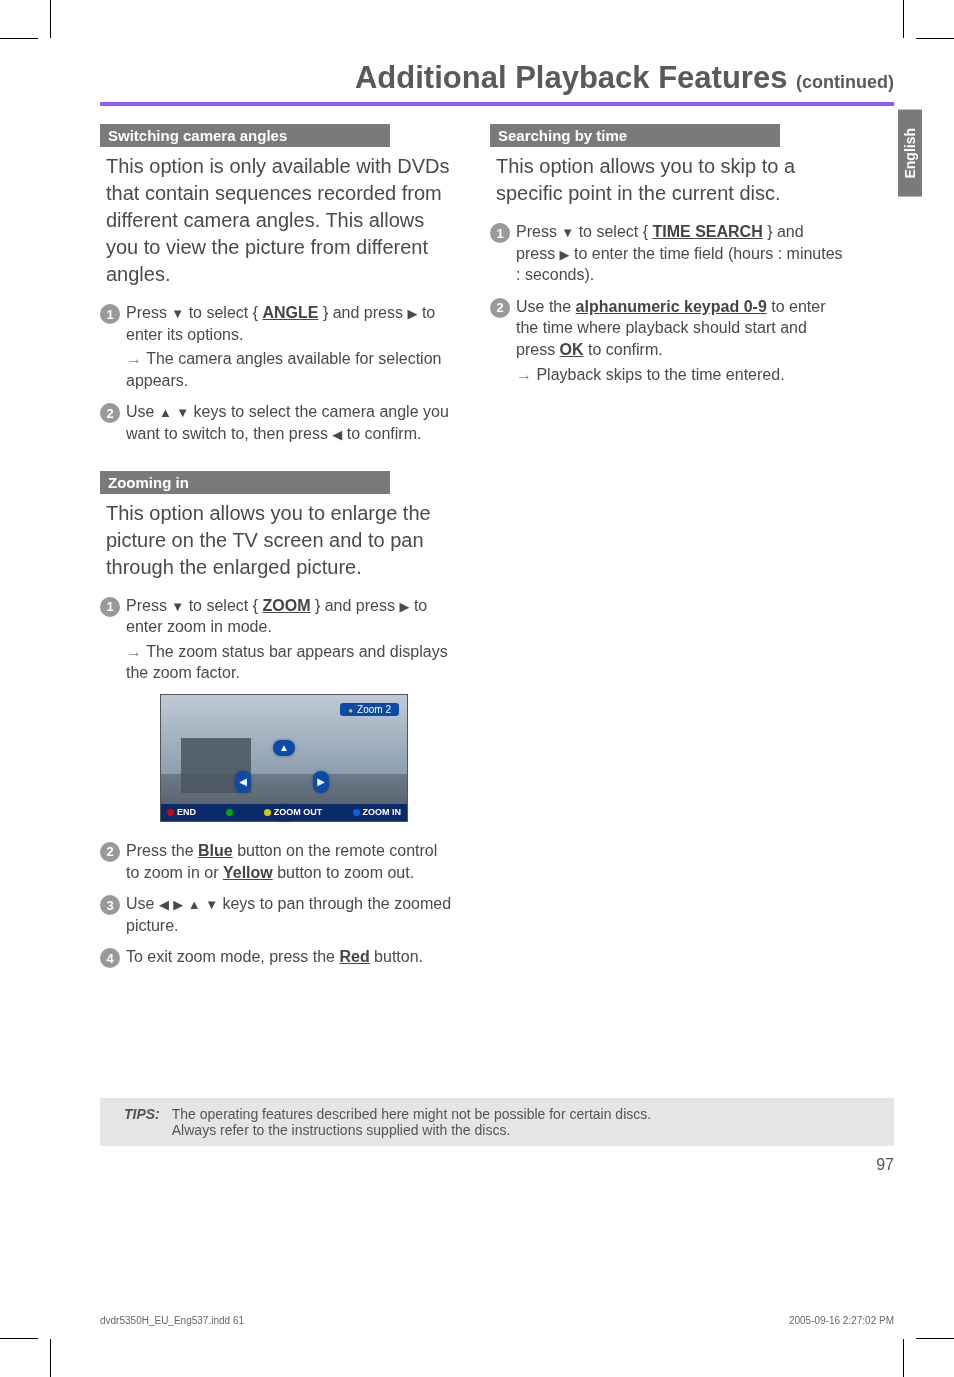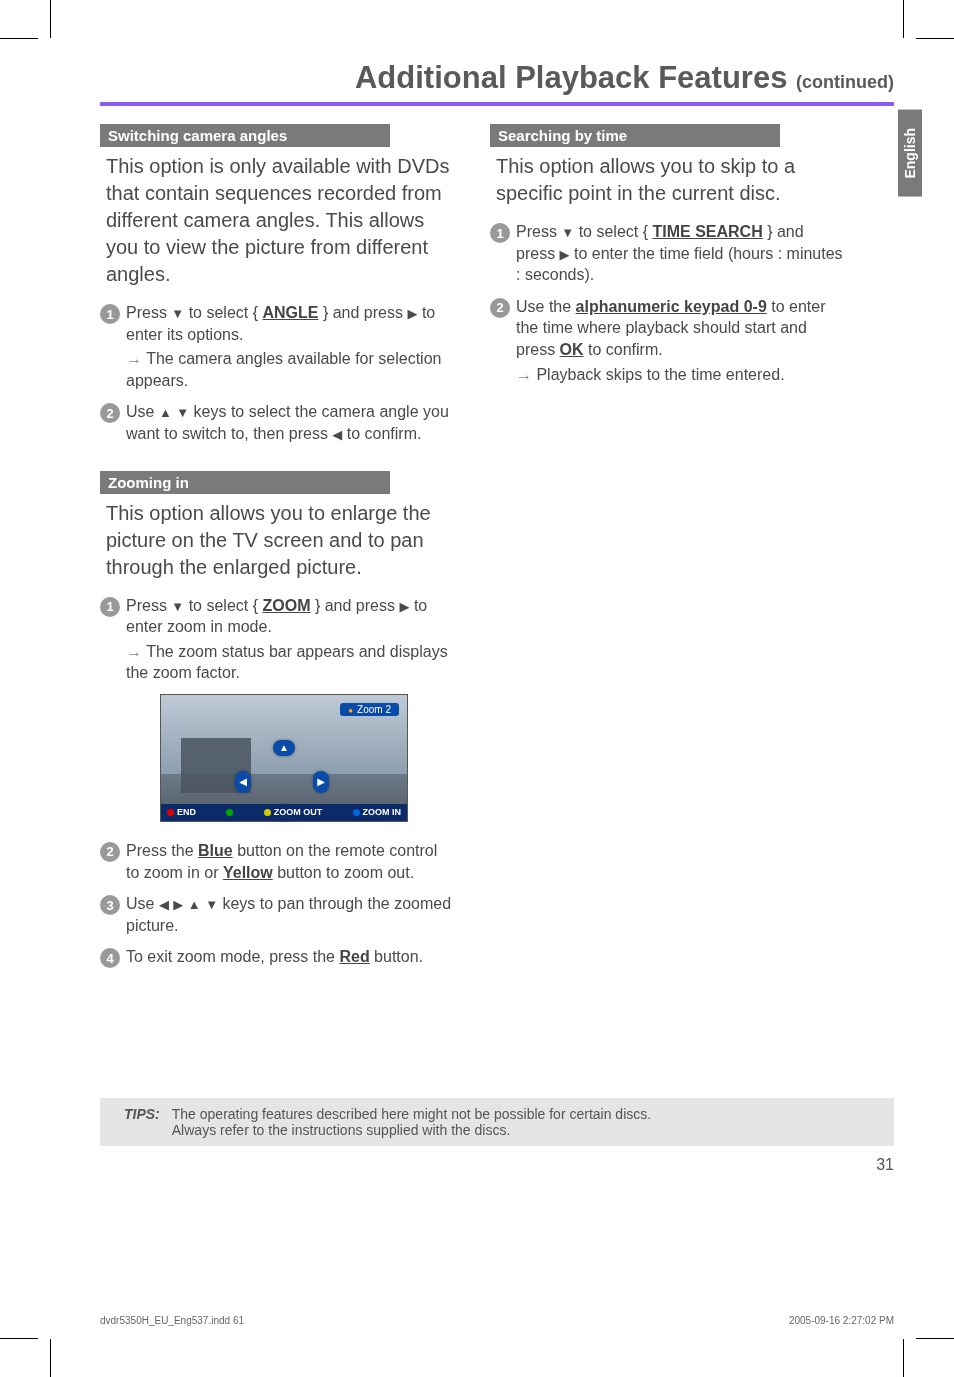--- a/index.html
+++ b/index.html
@@ -329,20 +329,20 @@
   </div>
 
   <div class="tips-box">
     <div class="tips-label">TIPS:</div>
     <div>
       <div>The operating features described here might not be possible for certain discs.</div>
       <div>Always refer to the instructions supplied with the discs.</div>
     </div>
   </div>
 
-  <div class="page-num">31</div>
+  <div class="page-num">97</div>
 
   <div class="footer">
     <span>dvdr5350H_EU_Eng537.indd   61</span>
     <span>2005-09-16   2:27:02 PM</span>
   </div>
 
 </div>
 
 </body></html>

